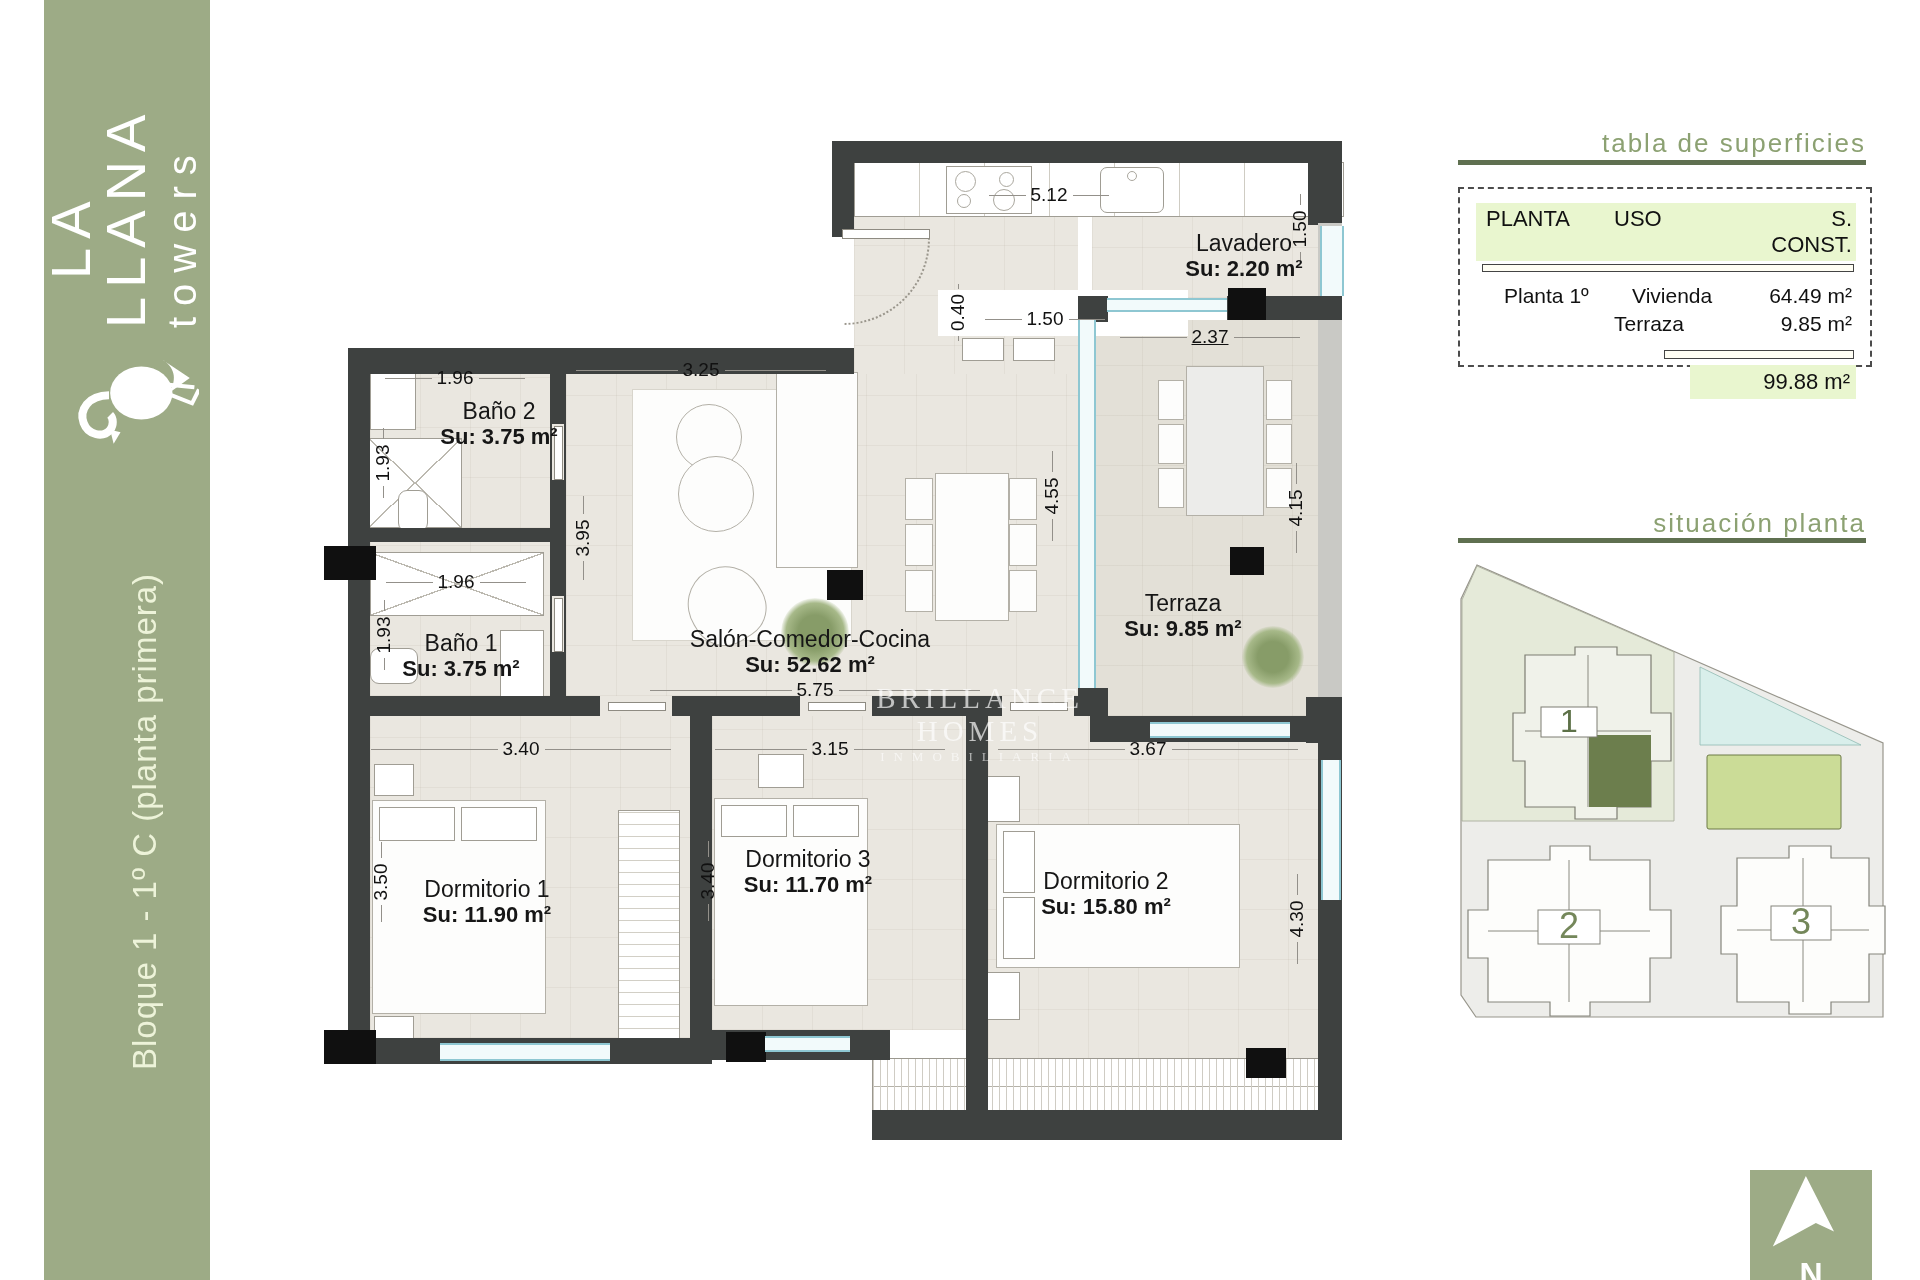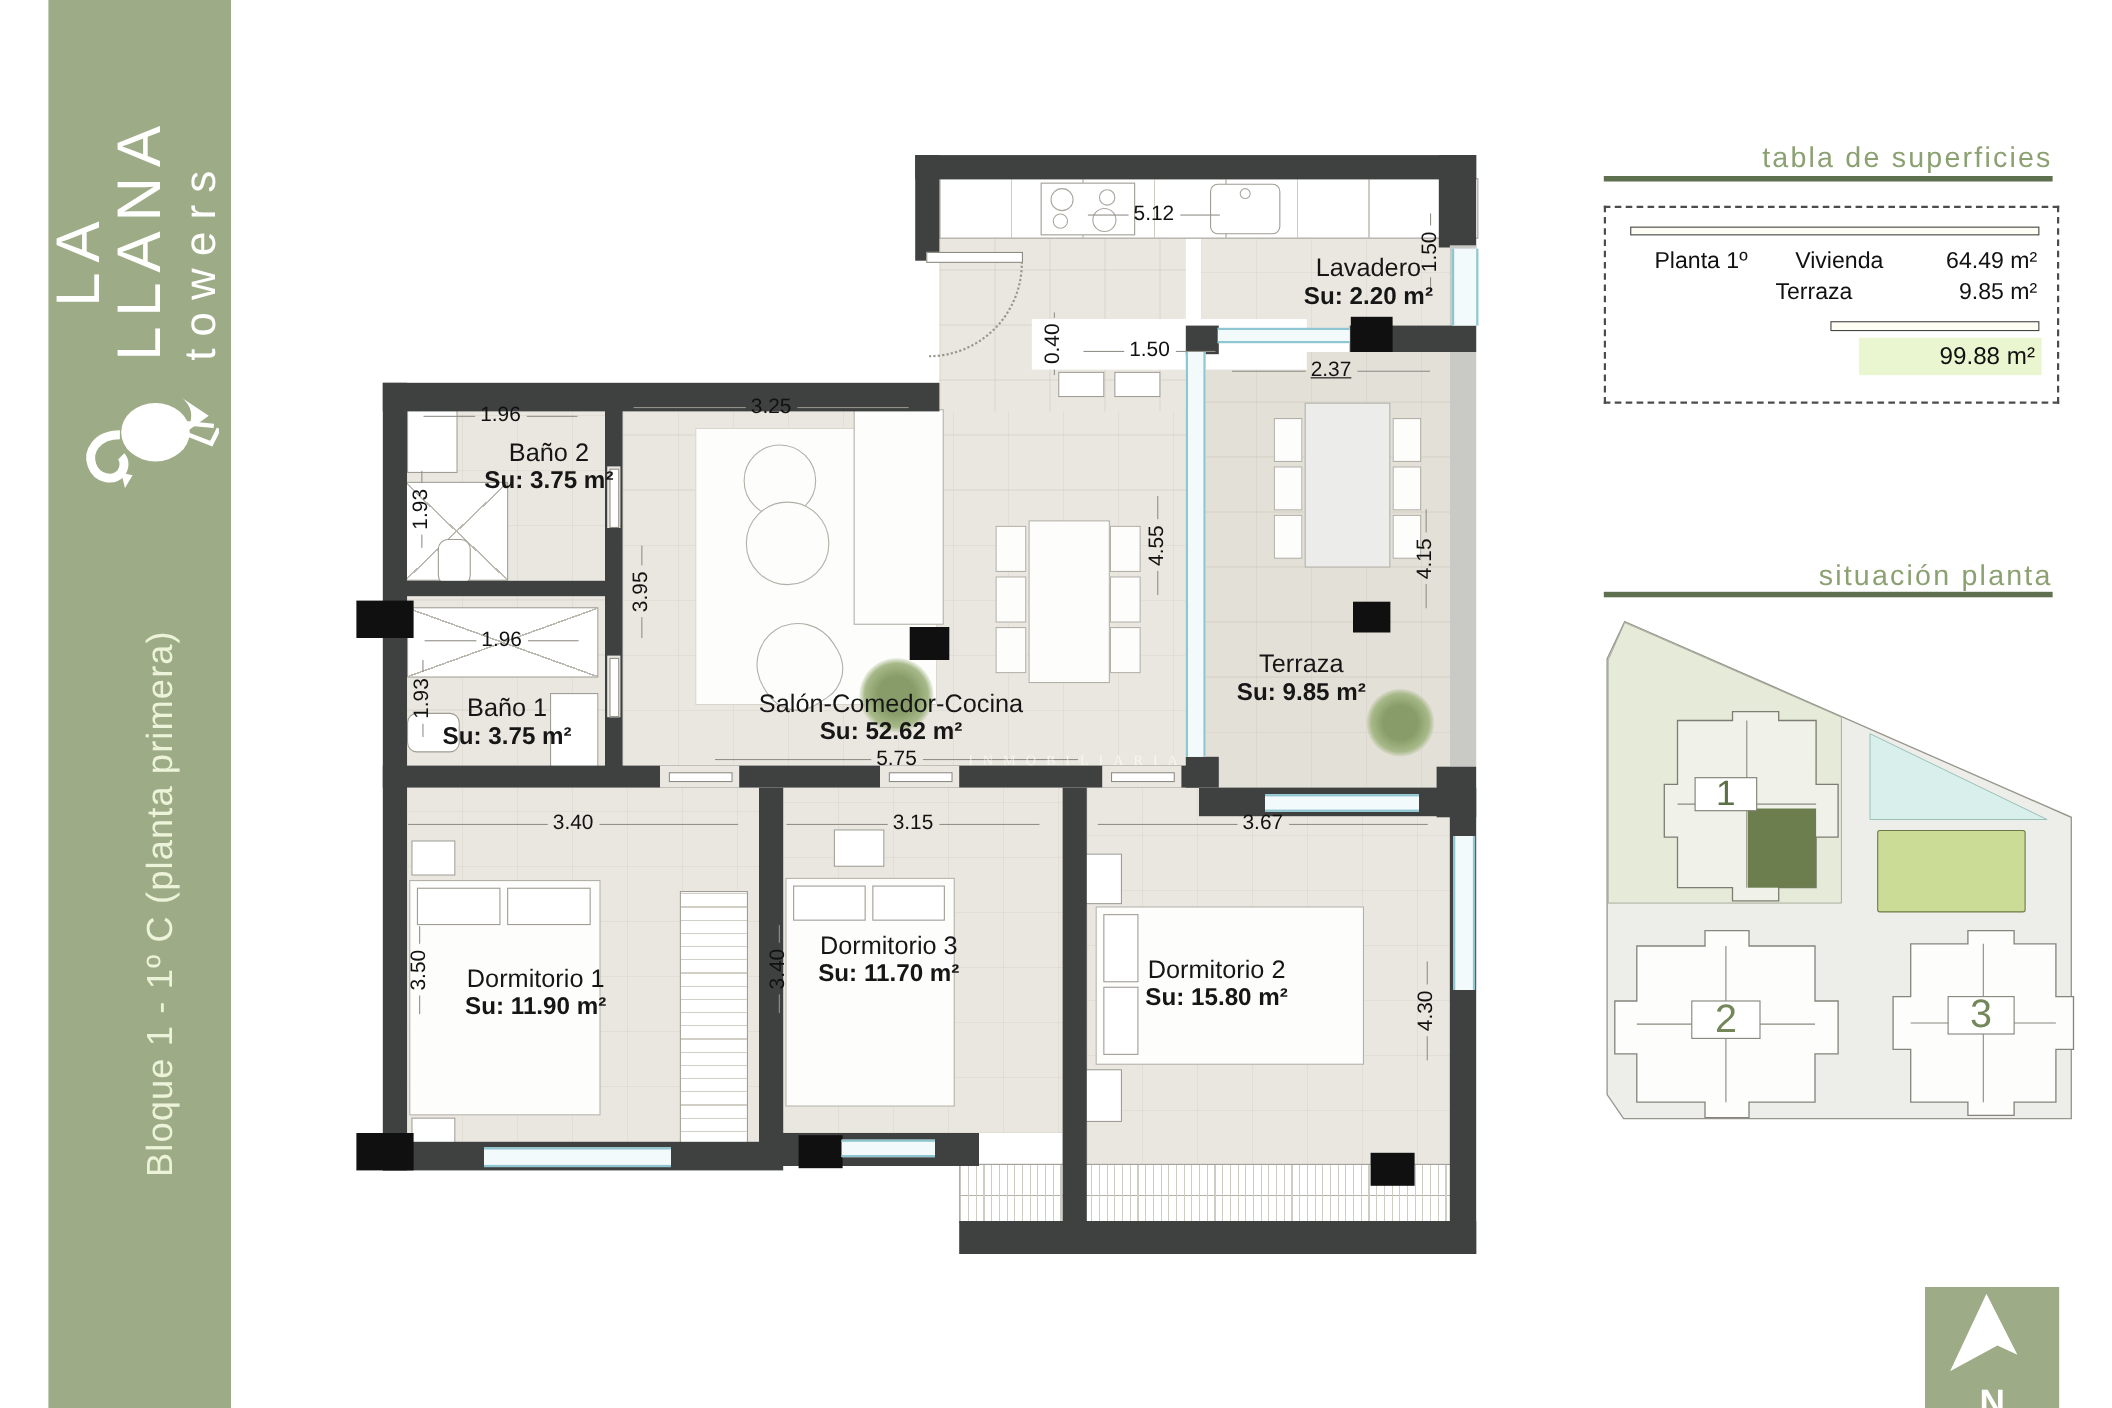--- a/index.html
+++ b/index.html
@@ -263,28 +263,34 @@
   <div class="room" style="left:698px;top:846px;width:220px;">
     <div class="nm">Dormitorio 3</div>
     <div class="ar">Su: 11.70 m²</div>
   </div>
   <div class="room" style="left:996px;top:868px;width:220px;">
     <div class="nm">Dormitorio 2</div>
     <div class="ar">Su: 15.80 m²</div>
   </div>
 
   <div class="wm" style="left:810px;top:682px;width:340px;">
+    <div class="l1">BRILLANCE HOMES</div>
     <div class="l2">INMOBILIARIA</div>
   </div>
 </div>
 
 <div>
   <div class="ptitle" style="left:1458px;top:128px;width:408px;">tabla de superficies</div>
   <div class="prule" style="left:1458px;top:160px;width:408px;"></div>
   <div class="tbox" style="left:1458px;top:187px;width:414px;height:180px;">
+    <div class="trow thead">
+      <span class="c1">PLANTA</span>
+      <span class="c2">USO</span>
+      <span class="c3">S. CONST.</span>
+    </div>
     <div class="bar1"></div>
     <div class="trow">
       <span class="c1" style="padding-left:28px;">Planta 1º</span>
       <span class="c2">Vivienda</span>
       <span class="c3">64.49 m²</span>
     </div>
     <div class="trow" style="margin-top:4px;">
       <span class="c1"></span>
       <span class="c2">Terraza</span>
       <span class="c3">9.85 m²</span>

